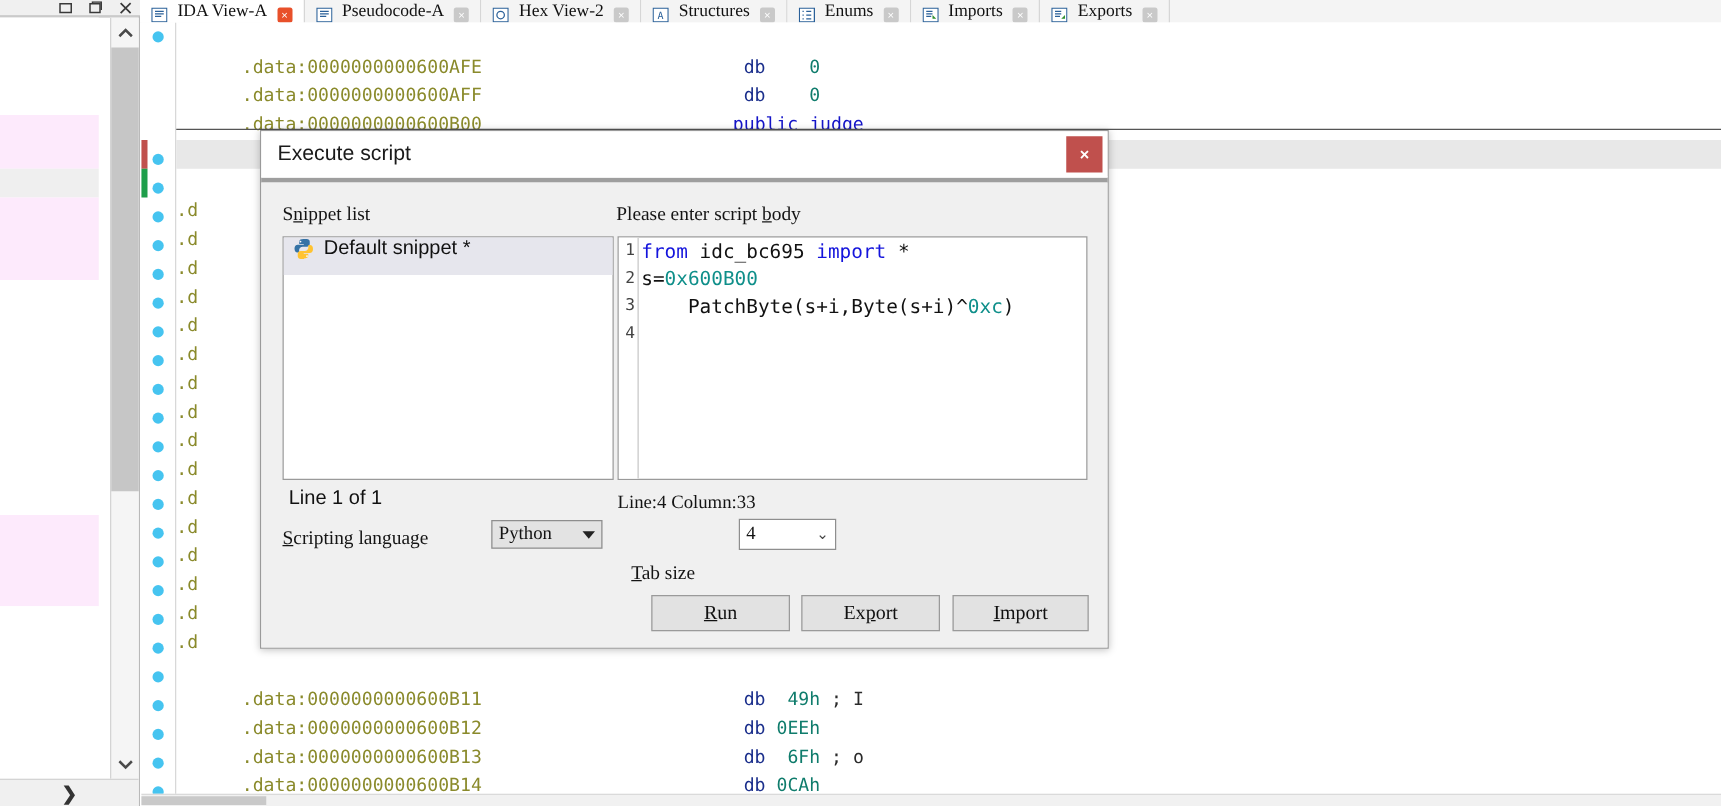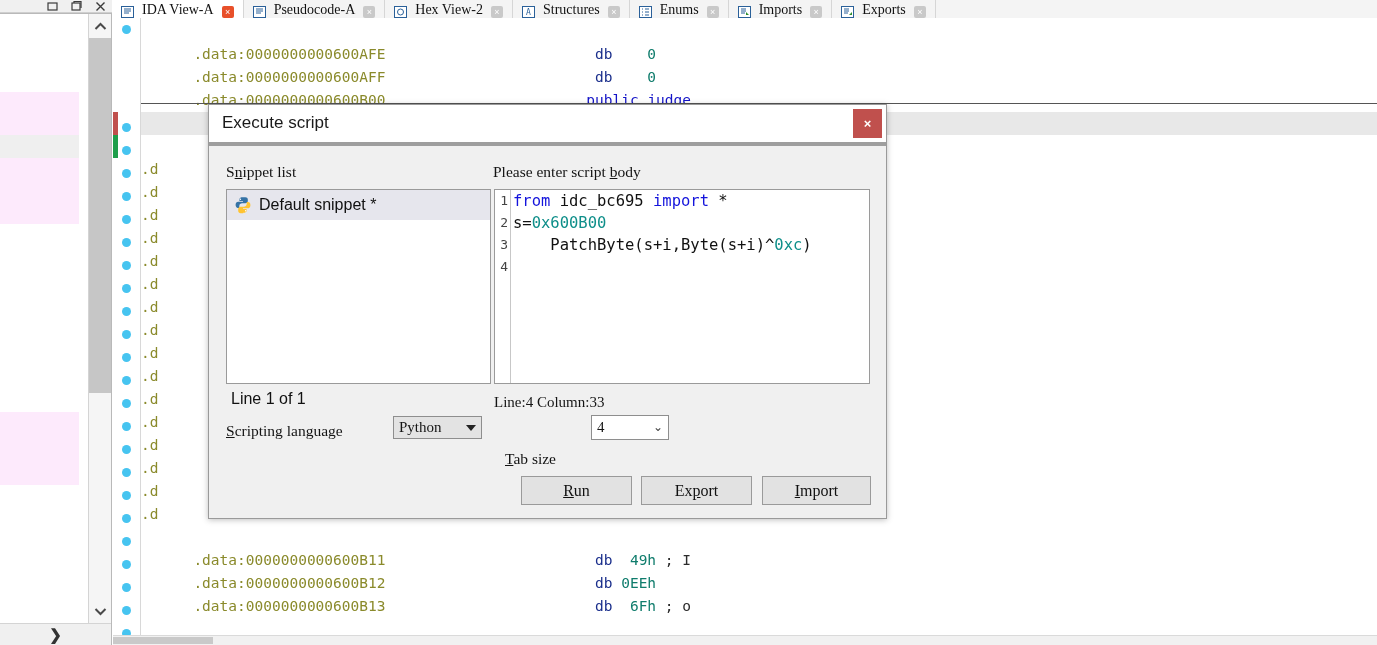--- a/index.html
+++ b/index.html
@@ -89,21 +89,21 @@
   .lbl{font-family:"Liberation Serif",serif;font-size:15.5px;color:#141414;}
   .lbl u{text-decoration:underline;}
 
   .snip-label{position:absolute;left:17px;top:17px;}
   .body-label{position:absolute;left:284px;top:17px;}
 
   .snip-box{position:absolute;left:17px;top:43px;width:265px;height:195px;
             background:#ffffff;border:1px solid #9a9a9a;box-sizing:border-box;}
   .snip-head{height:32px;border-bottom:1px solid #d2d2d2;display:flex;align-items:center;
              padding-left:8px;font-family:"Liberation Sans",sans-serif;font-size:16px;color:#111;}
-  .snip-item{height:30px;display:flex;align-items:center;gap:7px;padding-left:7px;
+  .snip-item{height:30px;display:flex;align-items:flex-start;gap:7px;padding-left:7px;
              background:#e6e6ed;font-family:"Liberation Sans",sans-serif;font-size:16px;color:#111;}
   .pyicon{width:18px;height:18px;flex:none;}
 
   .editor{position:absolute;left:285px;top:43px;width:376px;height:195px;
           background:#ffffff;border:1px solid #9a9a9a;box-sizing:border-box;overflow:hidden;}
   .ed-gutter{position:absolute;left:0;top:0;width:15px;bottom:0;background:#ffffff;
              border-right:1px solid #c7c7c7;}
   .ed-ln{height:22px;line-height:22px;text-align:right;padding-right:2px;
          font-family:"DejaVu Sans Mono","Liberation Mono",monospace;font-size:13px;color:#444;}
   .ed-code{position:absolute;left:18px;top:0;right:0;bottom:0;}
@@ -342,20 +342,23 @@
 
     <div class="drow" style="top:508px">
       <span class="addr">.data:0000000000600B11</span><span>                        </span><span class="mnem">db</span><span>  </span><span class="val">49h</span><span> </span><span class="cmt">; I</span>
     </div>
     <div class="drow" style="top:531px">
       <span class="addr">.data:0000000000600B12</span><span>                        </span><span class="mnem">db</span><span> </span><span class="val">0EEh</span>
     </div>
     <div class="drow" style="top:554px">
       <span class="addr">.data:0000000000600B13</span><span>                        </span><span class="mnem">db</span><span>  </span><span class="val">6Fh</span><span> </span><span class="cmt">; o</span>
     </div>
+    <div class="drow" style="top:577px">
+      <span class="addr">.data:0000000000600B14</span><span>                        </span><span class="mnem">db</span><span> </span><span class="val">0CAh</span>
+    </div>
     <div class="drow" style="top:600px">
       <span class="addr">.data:0000000000600B15</span><span>                        </span><span class="mnem">db</span><span>  </span><span class="val">49h</span><span> </span><span class="cmt">; I</span>
     </div>
 
     <div class="dis-hscroll">
       <div class="dis-hthumb"></div>
     </div>
   </div>
 
   <div class="dlg">

